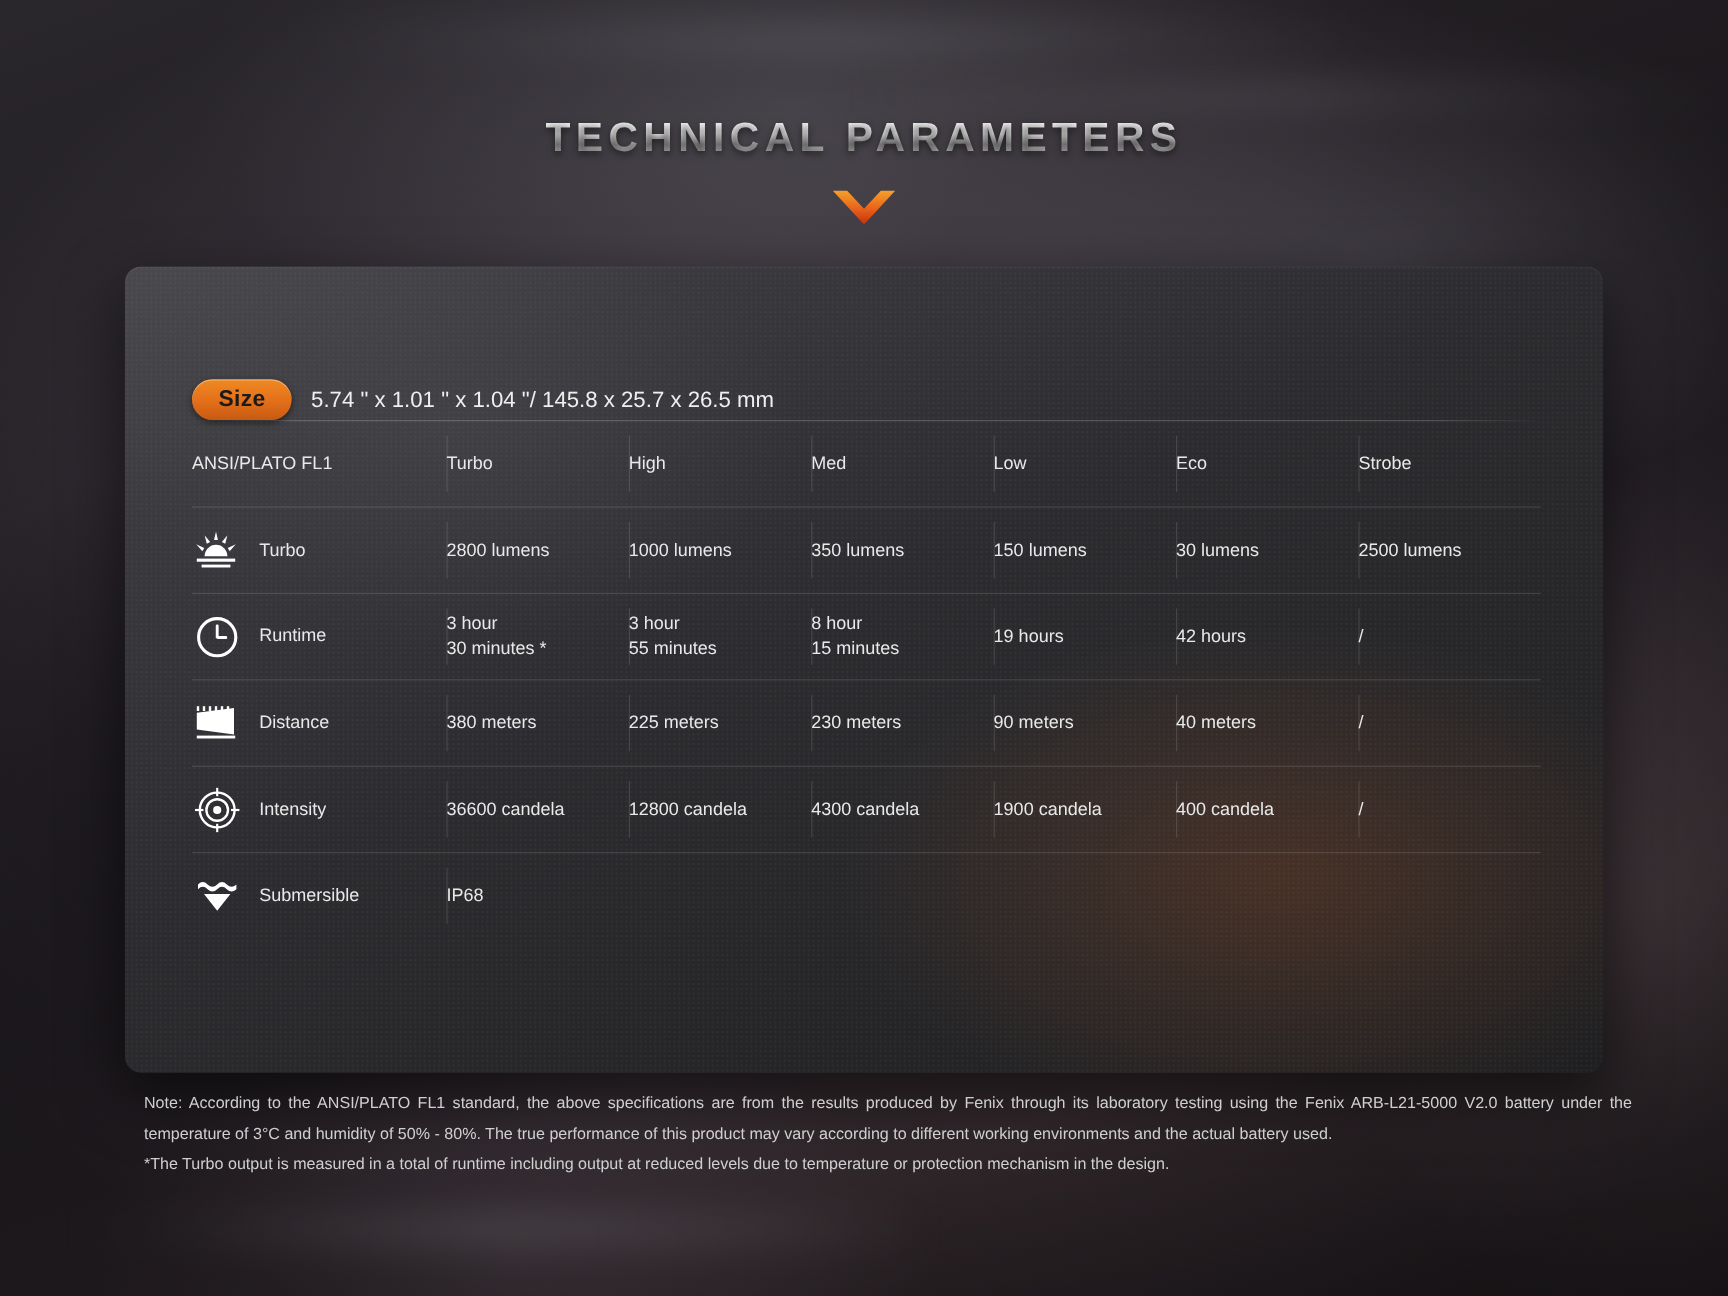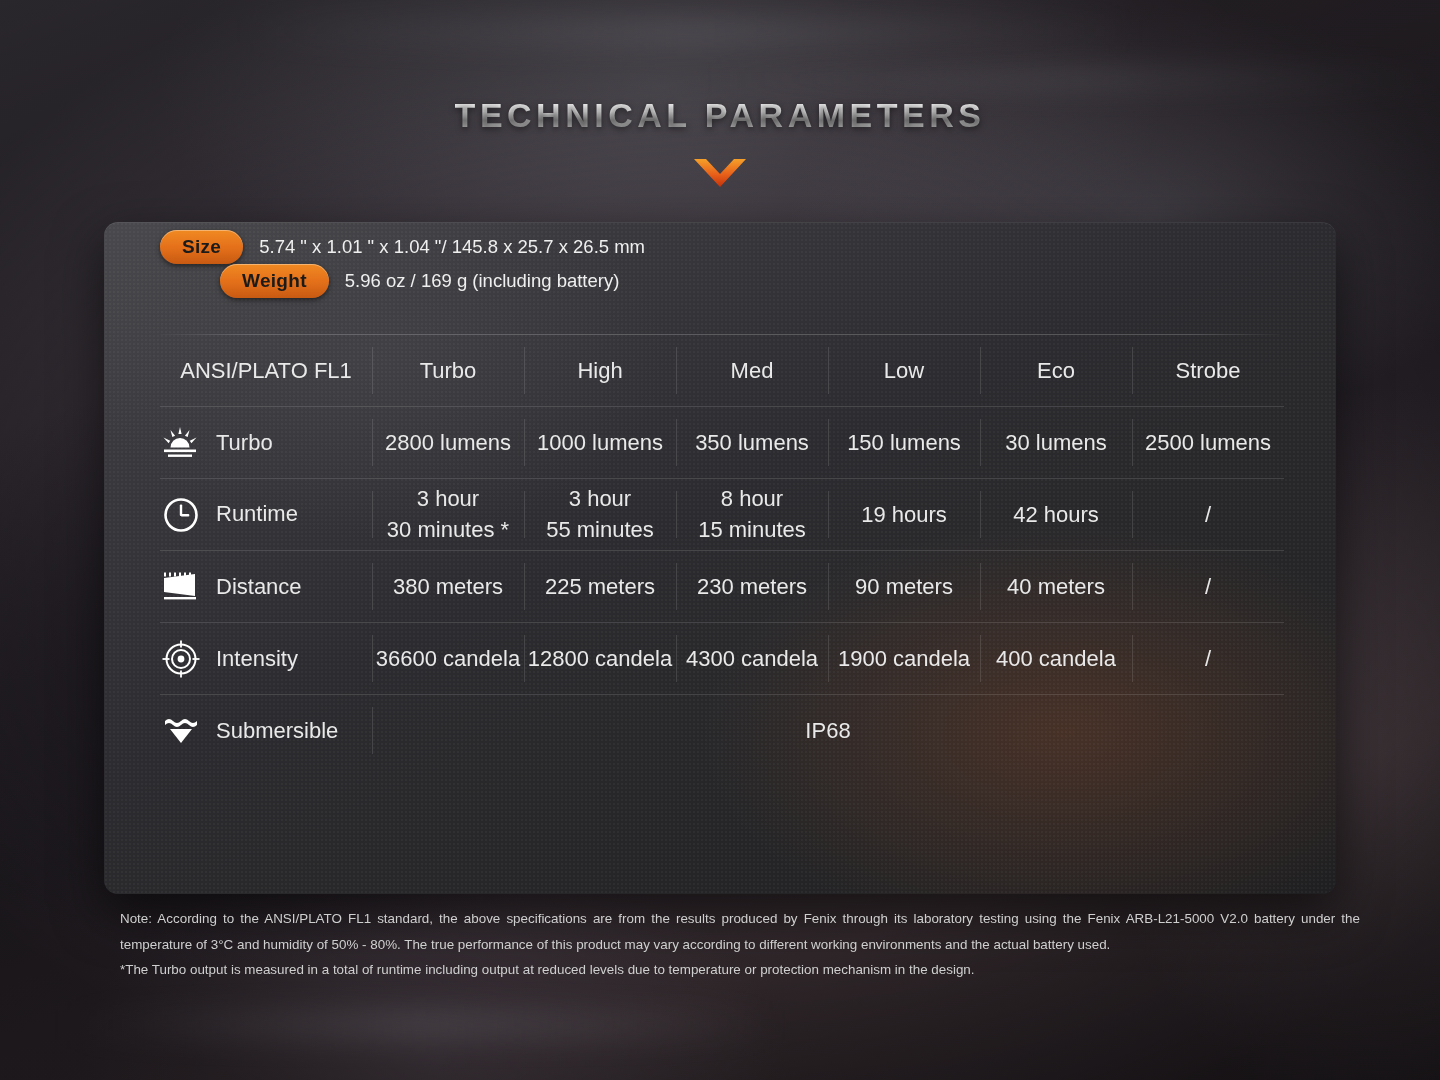--- a/index.html
+++ b/index.html
@@ -90,24 +90,23 @@
   .card-inner {
     position: absolute;
     inset: 0;
     padding: 0 56px;
     box-sizing: border-box;
   }
 
   
   .sw-row {
     display: flex;
-    align-items: flex-start;
+    align-items: flex-end;
     height: 104px;
-    padding-top: 8px;
-    flex-direction: column;
+    padding-top: 24px;
   }
   .pill {
     display: inline-flex;
     align-items: center;
     justify-content: center;
     height: 34px;
     padding: 0 22px;
     border-radius: 18px;
     background: linear-gradient(180deg, #f08a22 0%, #e4701a 52%, #c75a12 100%);
     color: #1b1b1b;
@@ -131,24 +130,24 @@
   }
 
   
   table.spec {
     width: 100%;
     border-collapse: collapse;
     table-layout: fixed;
   }
   table.spec th, table.spec td {
     border-bottom: 1px solid rgba(255,255,255,0.13);
-    text-align: center;
+    text-align: left;
     color: #e9e9e9;
     font-weight: normal;
-    font-size: 22px;
+    font-size: 15px;
     padding: 0;
     height: 71px;
     vertical-align: middle;
   }
   table.spec tr:last-child td { border-bottom: none; }
   .col-label { width: 212px; }
   .col-mode  { width: 152px; }
 
   th.head-label, th.head-mode {
     color: #ef7e20;
@@ -228,24 +227,20 @@
 
 <div class="card">
   <div class="card-texture"></div>
   <div class="card-inner">
 
     <div class="sw-row">
       <div class="sw-group">
         <span class="pill">Size</span>
         <span class="sw-value">5.74 " x 1.01 " x 1.04 "/ 145.8 x 25.7 x 26.5 mm</span>
       </div>
-      <div class="sw-group weight">
-        <span class="pill">Weight</span>
-        <span class="sw-value">5.96 oz / 169 g (including battery)</span>
-      </div>
     </div>
 
     <div class="divider"></div>
 
     <table class="spec">
       <colgroup>
         <col class="col-label">
           <col class="col-mode">
           <col class="col-mode">
           <col class="col-mode">

